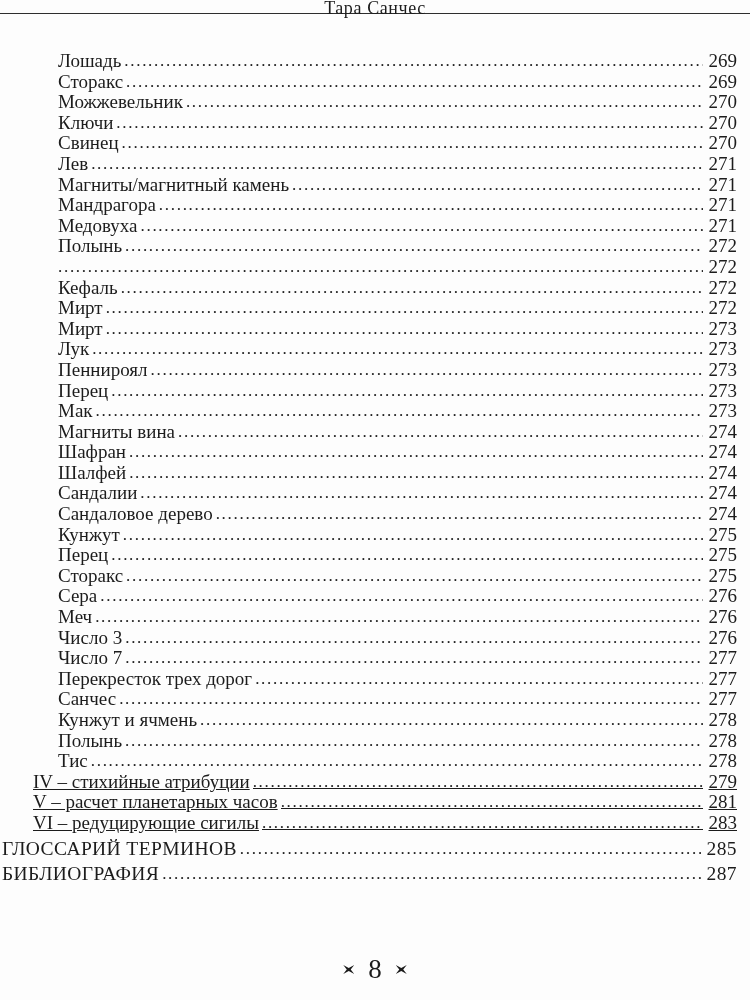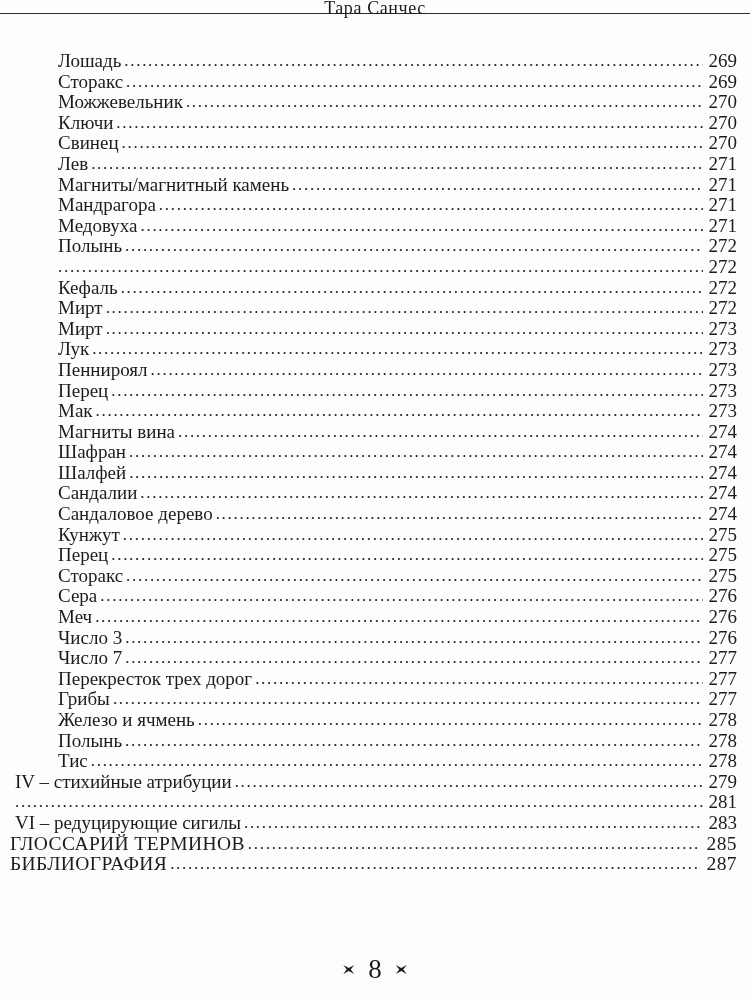--- a/index.html
+++ b/index.html
@@ -50,23 +50,24 @@
     width: 737px;
   }
   .toc-row {
     display: flex;
     align-items: flex-start;
     font-size: 19px;
     line-height: 20.6px;
     white-space: nowrap;
   }
   .toc-row.level-3 { padding-left: 58px; }
-  .toc-row.level-2 { padding-left: 15px; }
+  .toc-row.level-2 { padding-left: 33px; text-decoration: underline; }
   .toc-row.level-1 {
-    padding-left: 10px;
+    padding-left: 2px;
+    margin-top: 5px;
     font-size: 19.5px;
     letter-spacing: 0.4px;
   }
   .toc-label {
     flex: 0 0 auto;
     padding-right: 3px;
     white-space: nowrap;
   }
   .toc-dots {
     flex: 1 1 auto;
@@ -265,45 +266,46 @@
       <span class="toc-label">Число 7</span>
       <span class="toc-dots" aria-hidden="true">............................................................................................................................................................................................................................................................................................................</span>
       <span class="toc-page">277</span>
     </div>
       <div class="toc-row level-3">
       <span class="toc-label">Перекресток трех дорог</span>
       <span class="toc-dots" aria-hidden="true">............................................................................................................................................................................................................................................................................................................</span>
       <span class="toc-page">277</span>
     </div>
       <div class="toc-row level-3">
-      <span class="toc-label">Грибы</span>
+      <span class="toc-label">Санчес</span>
       <span class="toc-dots" aria-hidden="true">............................................................................................................................................................................................................................................................................................................</span>
       <span class="toc-page">277</span>
     </div>
       <div class="toc-row level-3">
-      <span class="toc-label">Железо и ячмень</span>
+      <span class="toc-label">Кунжут и ячмень</span>
       <span class="toc-dots" aria-hidden="true">............................................................................................................................................................................................................................................................................................................</span>
       <span class="toc-page">278</span>
     </div>
       <div class="toc-row level-3">
       <span class="toc-label">Полынь</span>
       <span class="toc-dots" aria-hidden="true">............................................................................................................................................................................................................................................................................................................</span>
       <span class="toc-page">278</span>
     </div>
       <div class="toc-row level-3">
       <span class="toc-label">Тис</span>
       <span class="toc-dots" aria-hidden="true">............................................................................................................................................................................................................................................................................................................</span>
       <span class="toc-page">278</span>
     </div>
       <div class="toc-row level-2">
       <span class="toc-label">IV – стихийные атрибуции</span>
       <span class="toc-dots" aria-hidden="true">............................................................................................................................................................................................................................................................................................................</span>
       <span class="toc-page">279</span>
     </div>
       <div class="toc-row level-2">
+      <span class="toc-label">V – расчет планетарных часов</span>
       <span class="toc-dots" aria-hidden="true">............................................................................................................................................................................................................................................................................................................</span>
       <span class="toc-page">281</span>
     </div>
       <div class="toc-row level-2">
       <span class="toc-label">VI – редуцирующие сигилы</span>
       <span class="toc-dots" aria-hidden="true">............................................................................................................................................................................................................................................................................................................</span>
       <span class="toc-page">283</span>
     </div>
       <div class="toc-row level-1">
       <span class="toc-label">ГЛОССАРИЙ ТЕРМИНОВ</span>

